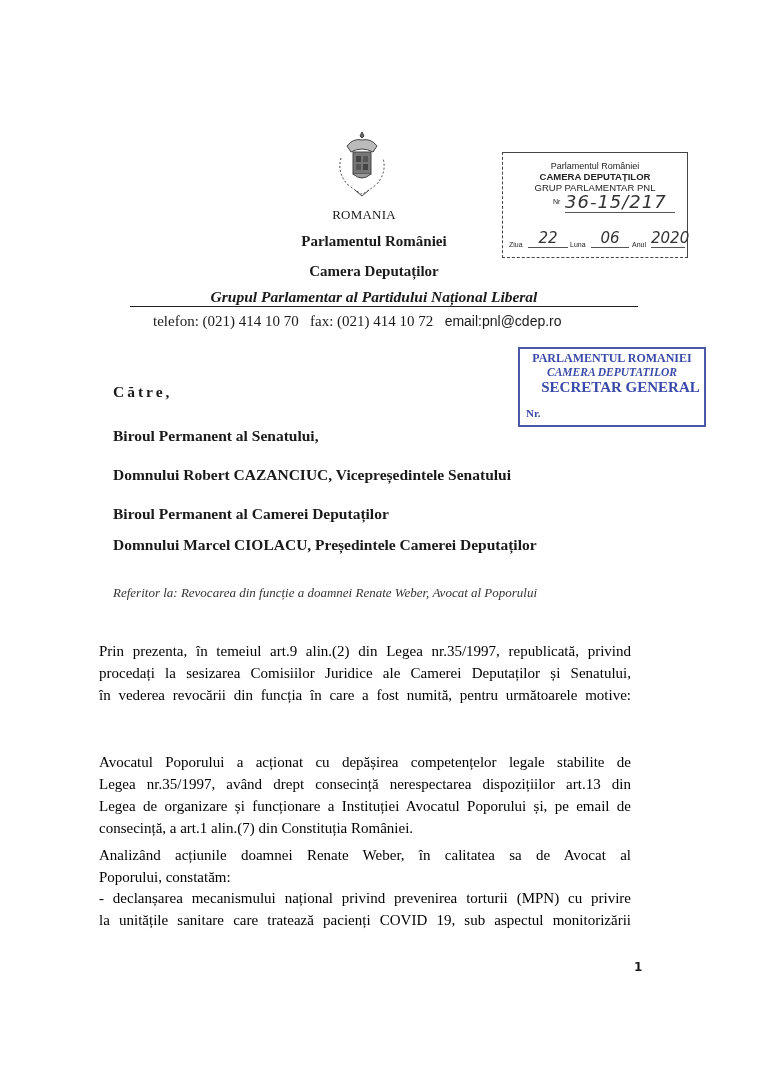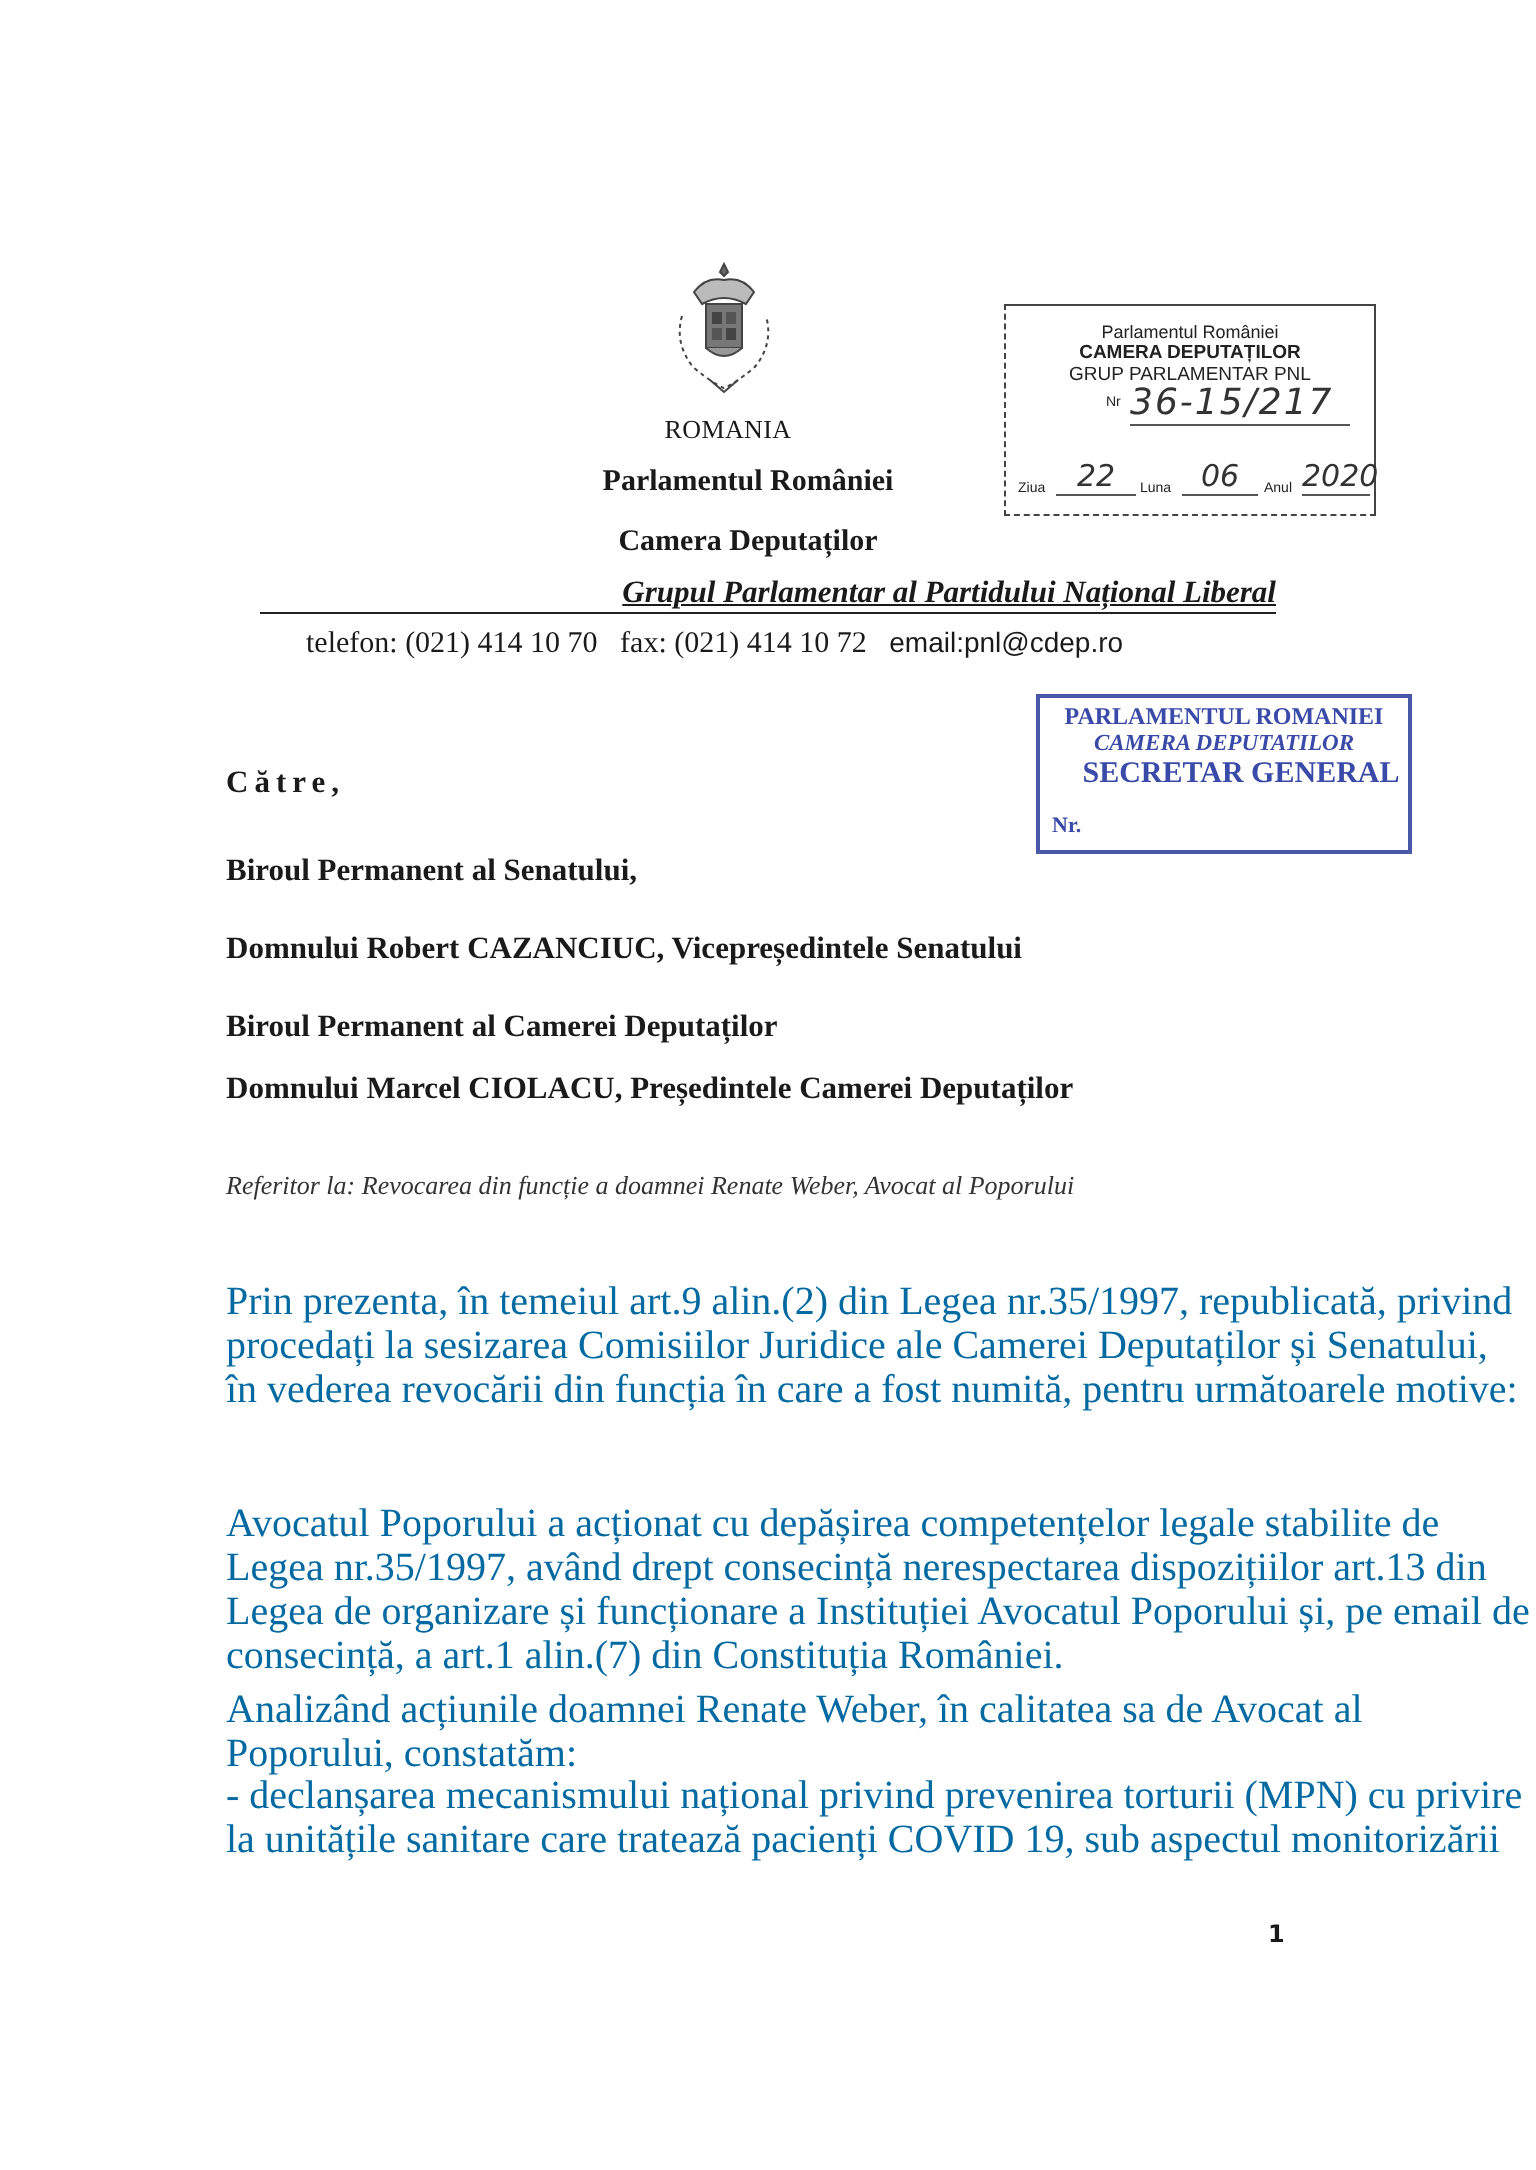--- a/index.html
+++ b/index.html
@@ -4,21 +4,21 @@
 <style>
   html, body { margin:0; padding:0; background:#ffffff; }
   body { width:768px; height:1085px; position:relative; overflow:hidden;
          font-family:"Liberation Serif", "DejaVu Serif", serif; color:#1a1a1a; }
   .abs { position:absolute; }
   .crest { left:333px; top:128px; width:58px; height:72px; }
   .romania { left:322px; top:207px; width:84px; text-align:center; font-size:13px; letter-spacing:0.2px; }
   .center-line { left:0; width:768px; text-align:center; font-weight:bold; font-size:15px; }
   .parl { top:233px; left:-10px; }
   .camera { top:263px; left:-10px; }
-  .grup { left:110px; top:288px; width:528px; text-align:right; font-weight:bold; font-style:italic; font-size:15.5px; text-decoration:underline; }
+  .grup { left:110px; top:288px; width:528px; text-align:center; font-weight:bold; font-style:italic; font-size:15.5px; }
   .rule { left:130px; top:306px; width:508px; height:1px; background:#222; }
   .contact { left:153px; top:313px; font-size:15px; white-space:pre; }
   .contact .email { font-family:"Liberation Sans", "DejaVu Sans", sans-serif; font-size:14px; }
 
   .stamp1 { left:502px; top:152px; width:184px; height:104px; border:1px solid #444; border-left-style:dashed; border-bottom-style:dashed;
             font-family:"Liberation Sans", "DejaVu Sans", sans-serif; color:#222; }
   .stamp1 .l { position:absolute; left:0; width:184px; text-align:center; font-size:9px; }
   .stamp1 .l1 { top:8px; }
   .stamp1 .l2 { top:18px; font-weight:bold; font-size:9.5px; }
   .stamp1 .l3 { top:29px; font-size:9.5px; }
@@ -36,21 +36,21 @@
 
   .bold15 { font-weight:bold; font-size:15.5px; left:113px; }
   .catre { top:383px; letter-spacing:3px; }
   .addr1 { top:427px; }
   .addr2 { top:466px; }
   .addr3 { top:505px; }
   .addr4 { top:536px; }
 
   .ref { left:113px; top:585px; font-style:italic; font-size:13px; color:#333; }
 
-  .para { left:113px; width:532px; font-size:20px; line-height:22px; text-align:justify; color:#0369a1; }
+  .para { left:99px; width:532px; font-size:15px; line-height:22px; text-align:justify; color:#000000; }
   .p1 { top:640px; }
   .p2 { top:751px; }
   .p3 { top:844px; }
   .p4 { top:887px; }
   .para span.line { display:block; text-align:justify; text-align-last:justify; white-space:nowrap; }
   .para span.last { text-align-last:left; }
 
   .pagenum { left:634px; top:960px; font-family:"DejaVu Sans", sans-serif; font-weight:bold; font-size:12px; }
 </style>
 </head>

